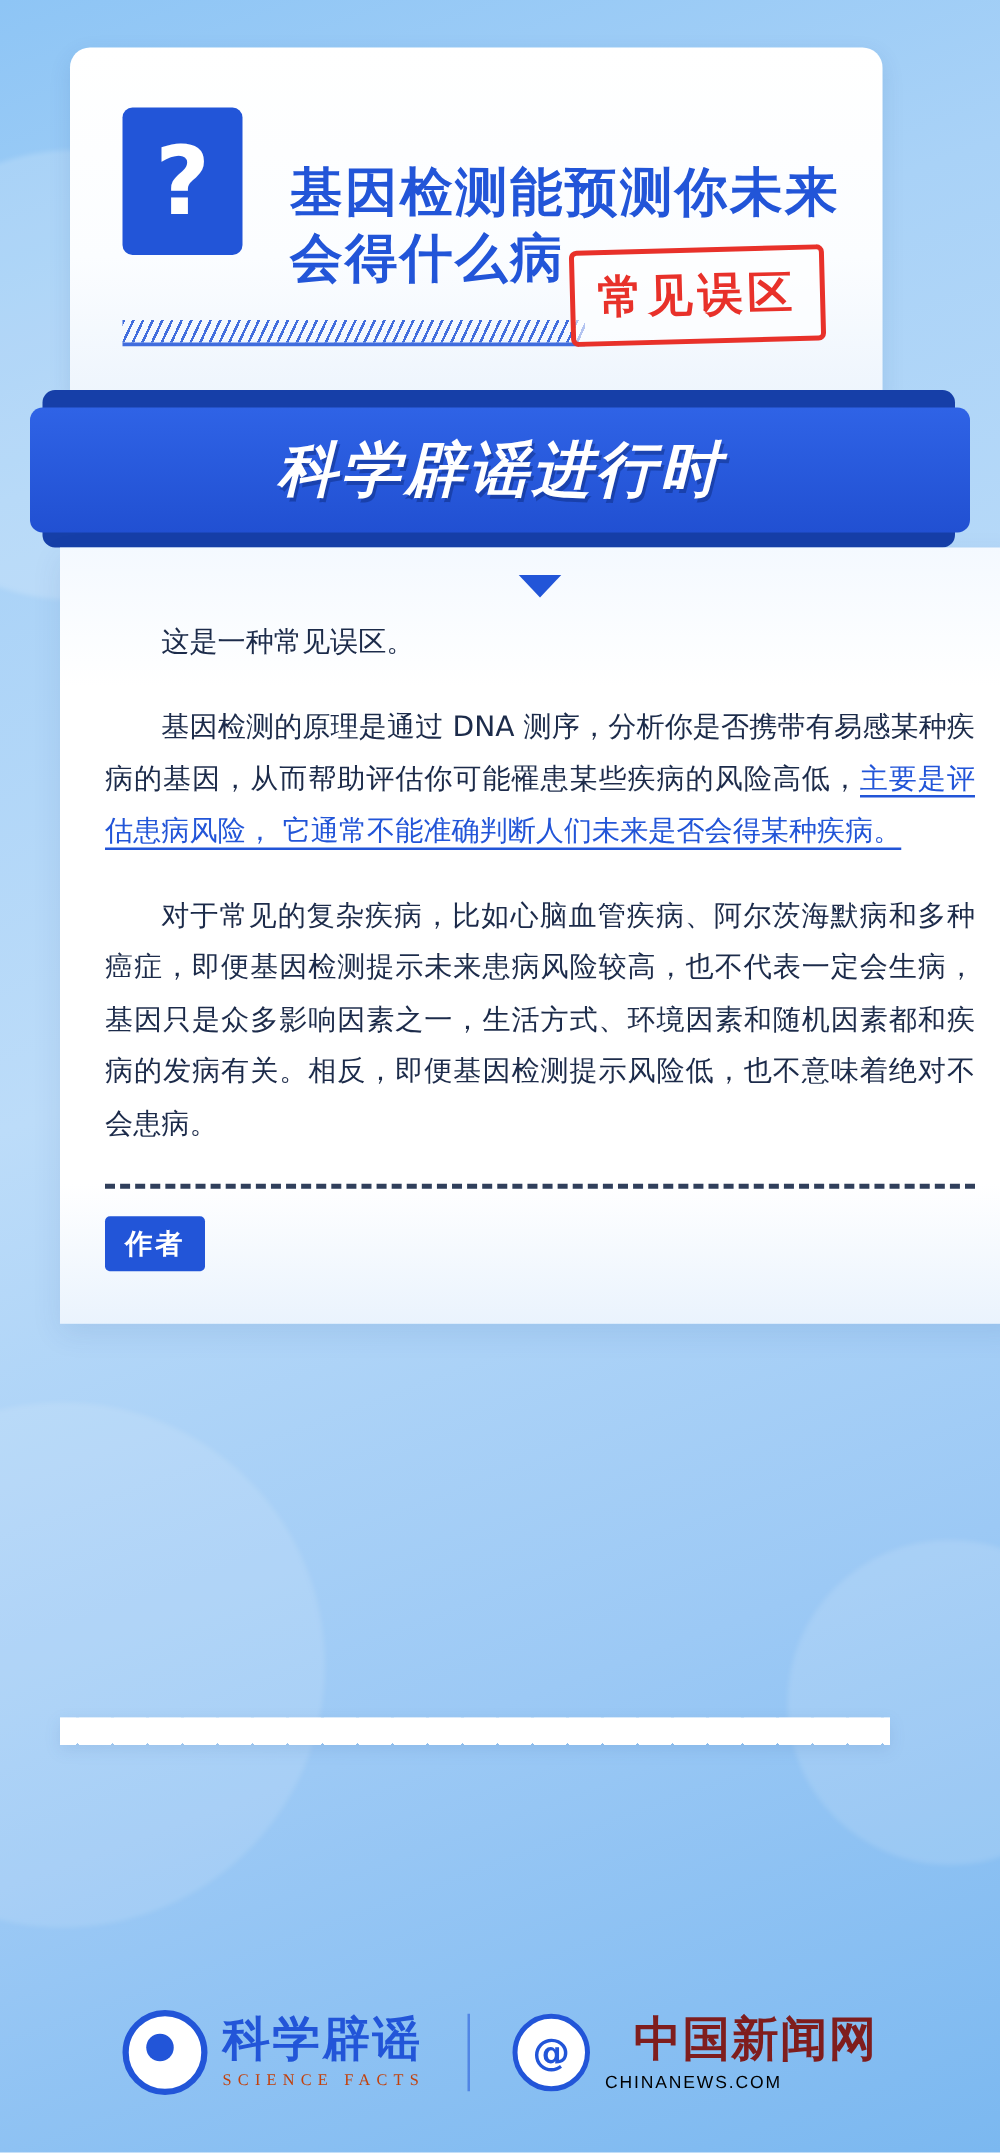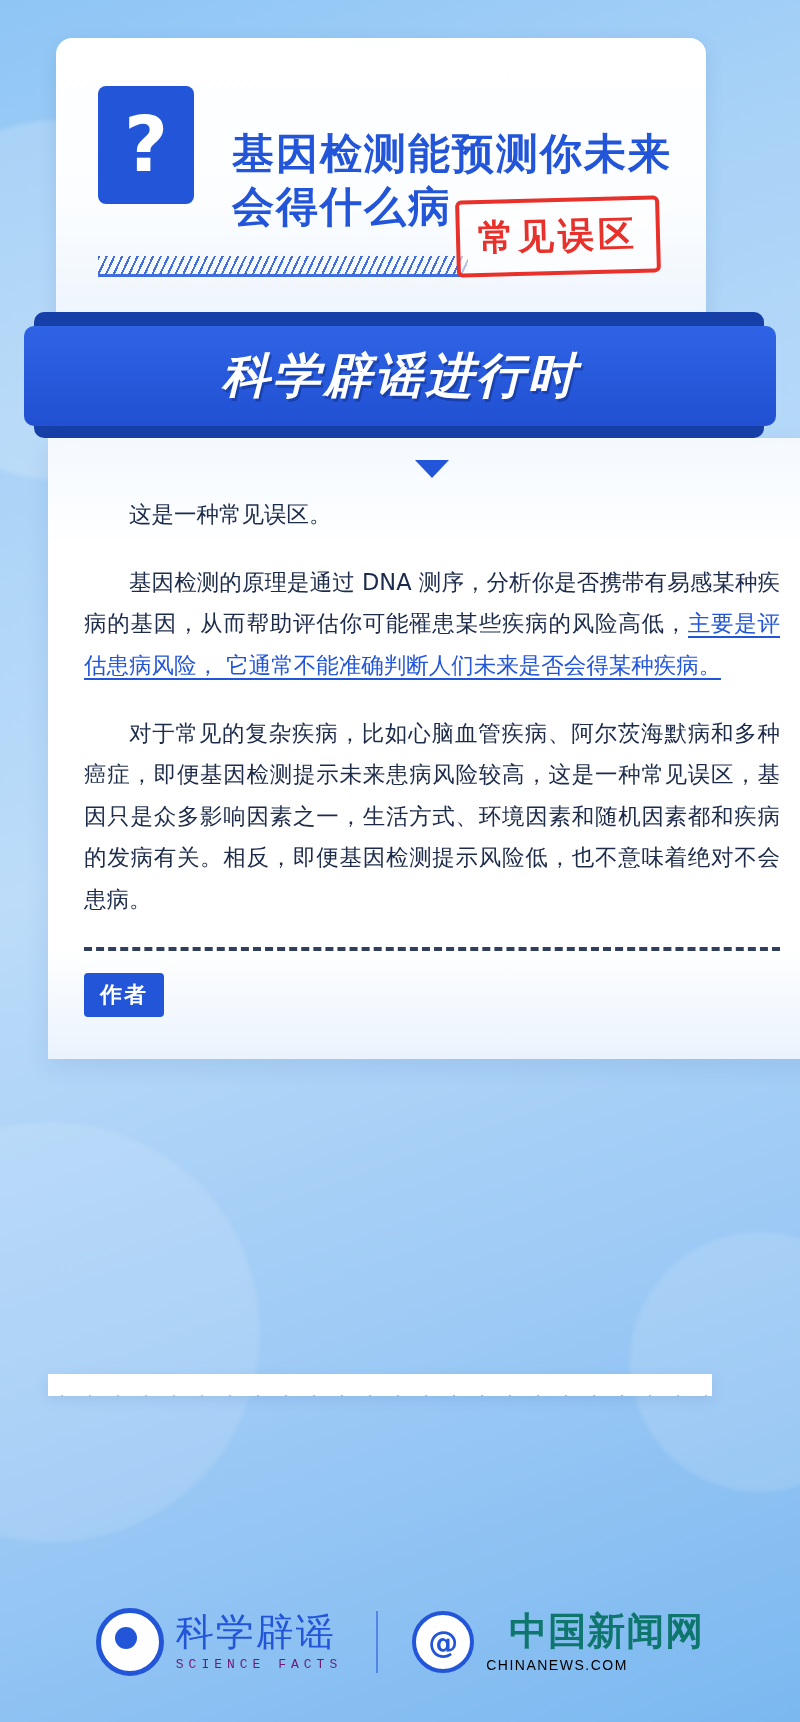--- a/index.html
+++ b/index.html
@@ -238,31 +238,31 @@
     content: "";
     position: absolute;
     left: 14px; top: 14px;
     width: 22px; height: 22px;
     border-radius: 50%;
     background: #2255d8;
   }
   .logo-left .txt-main {
     color: #2255d8;
     font-size: 38px;
-    font-weight: normal;
+    font-weight: bold;
     letter-spacing: 2px;
     font-family: "DejaVu Sans", sans-serif;
     line-height: 1;
   }
   .logo-left .txt-sub {
-    color: #701a75;
+    color: #c2410c;
     font-size: 13px;
     letter-spacing: 5px;
     margin-top: 6px;
-    font-family: Liberation Mono, monospace;
+    font-family: Liberation Serif, serif;
   }
   .divider-v {
     width: 2px;
     height: 62px;
     background: #2255d8;
     opacity: 0.55;
     margin: 0 34px;
   }
   .logo-right { display: flex; align-items: center; }
   .logo-right .mark {
@@ -271,21 +271,21 @@
     background: #ffffff;
     border: 4px solid #2255d8;
     color: #2255d8;
     font-size: 30px;
     font-weight: bold;
     display: flex; align-items: center; justify-content: center;
     margin-right: 12px;
     font-family: "DejaVu Sans", sans-serif;
   }
   .logo-right .txt-main {
-    color: #0f766e;
+    color: #7f1d1d;
     font-size: 38px;
     font-weight: bold;
     letter-spacing: 1px;
     line-height: 1;
     font-family: "DejaVu Sans", sans-serif;
     margin-left: 23px;
   }
   .logo-right .txt-sub {
     color: #000000;
     font-size: 14px;
@@ -317,21 +317,21 @@
     <div class="banner-title">科学辟谣进行时</div>
   </div>
 </div>
 
 <div class="body-card" id="body-card">
   <div class="arrow-down"></div>
 
   <div class="content" id="article-body">
       <p><span>这是一种常见误区。</span></p>
       <p><span>基因检测的原理是通过 DNA 测序，分析你是否携带有易感某种疾病的基因，从而帮助评估你可能罹患某些疾病的风险高低，</span><span class="hl">主要是评估患病风险， 它通常不能准确判断人们未来是否会得某种疾病。</span></p>
-      <p><span>对于常见的复杂疾病，比如心脑血管疾病、阿尔茨海默病和多种癌症，即便基因检测提示未来患病风险较高，这是一种常见误区，基因只是众多影响因素之一，生活方式、环境因素和随机因素都和疾病的发病有关。相反，即便基因检测提示风险低，也不意味着绝对不会患病。</span></p>
+      <p><span>对于常见的复杂疾病，比如心脑血管疾病、阿尔茨海默病和多种癌症，即便基因检测提示未来患病风险较高，也不代表一定会生病，基因只是众多影响因素之一，生活方式、环境因素和随机因素都和疾病的发病有关。相反，即便基因检测提示风险低，也不意味着绝对不会患病。</span></p>
     </div>
 
   <div class="dashed-sep"></div>
 
   <div id="credits">
       <div class="credit-row">
         <div class="credit-tag">作者</div>
       </div>
     </div>
 </div>

